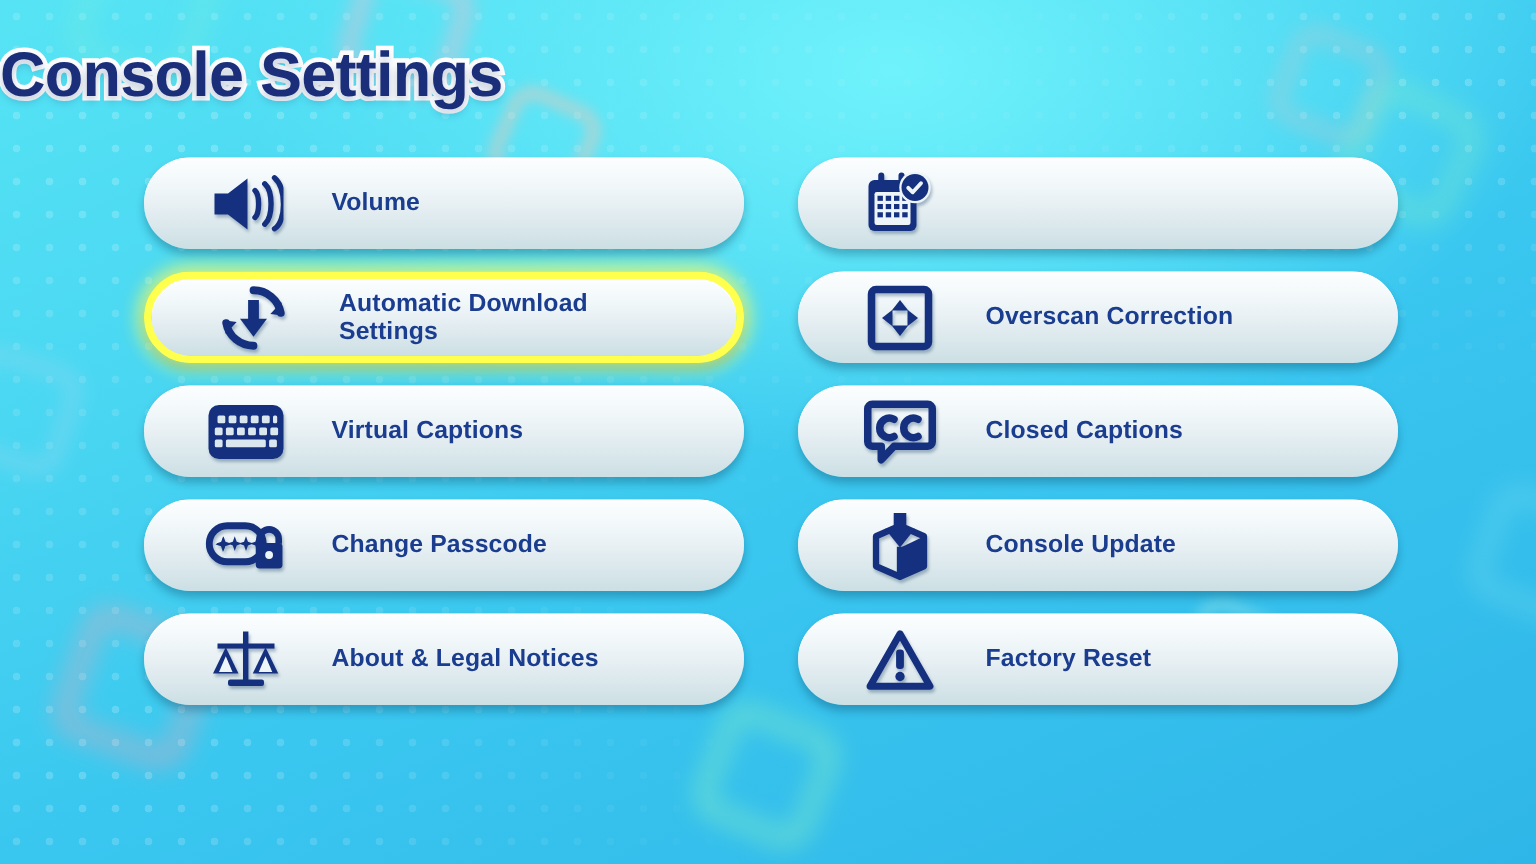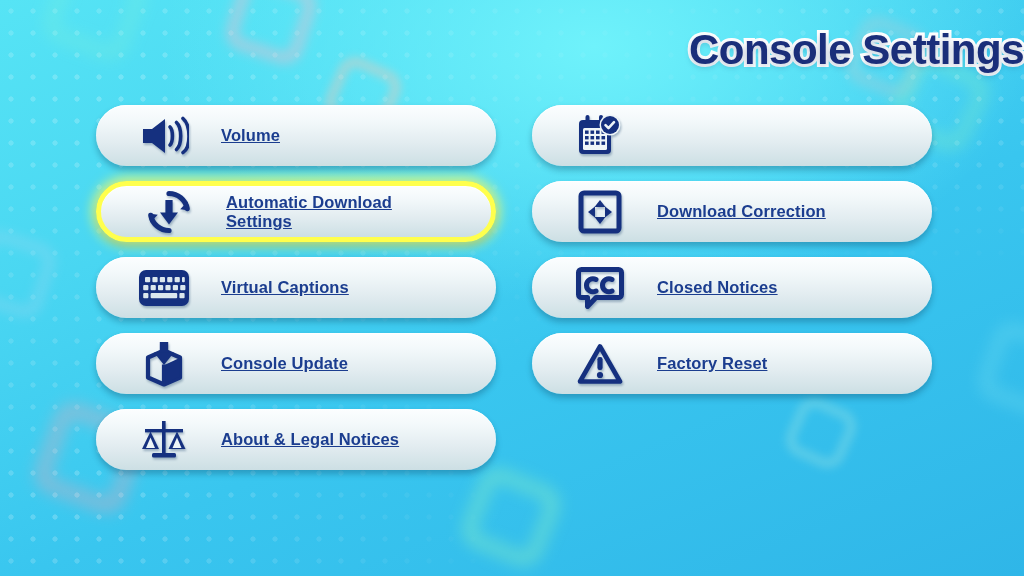--- a/index.html
+++ b/index.html
@@ -32,21 +32,21 @@
     -webkit-mask-image:radial-gradient(ellipse 60% 65% at 8% 88%, #000 0%, transparent 70%);
             mask-image:radial-gradient(ellipse 60% 65% at 8% 88%, #000 0%, transparent 70%);
   }
   .dots.c{
     -webkit-mask-image:radial-gradient(ellipse 45% 55% at 93% 10%, #000 0%, transparent 70%);
             mask-image:radial-gradient(ellipse 45% 55% at 93% 10%, #000 0%, transparent 70%);
   }
   
   #title{
     position:absolute; top:26px; left:0; width:100%;
-    text-align:right;
+    text-align:left;
     font-size:42px; font-weight:bold; letter-spacing:-.5px;
     color:#1a2e7a;
     -webkit-text-stroke:6px #ffffff;
     paint-order:stroke fill;
     text-shadow:0 3px 6px rgba(20,60,110,.28);
   }
   
   #grid{
     position:absolute; top:105px; left:96px;
     width:840px;
@@ -81,21 +81,20 @@
     filter:drop-shadow(1px 2px 1px rgba(30,70,110,.35));
   }
   .ico svg{ display:block; }
   .lbl{
     margin-left:29px;
     font-size:16.5px; font-weight:bold;
     color:#1b3d8f;
     line-height:19px;
     letter-spacing:.1px;
     white-space:pre-line;
-    text-decoration:underline;
   }
 </style>
 </head>
 <body>
 
 <div id="stage">
 
   <div class="dots"></div>
   <div class="dots b"></div>
   <div class="dots c"></div>
@@ -173,21 +172,21 @@
     <div class="btn">
       <span class="ico">
         <svg width="44" height="44" viewBox="0 0 44 44" fill="none">
           <rect x="3" y="3" width="38" height="38" rx="3" stroke="currentColor" stroke-width="5" fill="none"></rect>
           <path d="M22 10l5.5 7h-11z" fill="currentColor"></path>
           <path d="M22 34l-5.5-7h11z" fill="currentColor"></path>
           <path d="M10 22l7-5.5v11z" fill="currentColor"></path>
           <path d="M34 22l-7 5.5v-11z" fill="currentColor"></path>
         </svg>
       </span>
-      <span class="lbl">Download Correction</span>
+      <span class="lbl">Overscan Correction</span>
     </div>
 
     <div class="btn">
       <span class="ico">
         <svg width="52" height="40" viewBox="0 0 52 40" fill="none">
           <rect x="1" y="2" width="50" height="36" rx="7" fill="currentColor"></rect>
           <g fill="#dbe7ee">
             <rect x="7" y="9" width="5.2" height="5.2" rx="1"></rect>
               <rect x="14.4" y="9" width="5.2" height="5.2" rx="1"></rect>
             <rect x="21.8" y="9" width="5.2" height="5.2" rx="1"></rect>
@@ -210,57 +209,77 @@
     </div>
 
     <div class="btn">
       <span class="ico">
         <svg width="48" height="44" viewBox="0 0 48 44" fill="none">
           <path d="M5.5 3.5h37a3 3 0 0 1 3 3v22a3 3 0 0 1-3 3H20l-8.5 9v-9H5.5a3 3 0 0 1-3-3v-22a3 3 0 0 1 3-3z" stroke="currentColor" stroke-width="5" fill="none" stroke-linejoin="round"></path>
           <path d="M20 13.5a6.5 6.5 0 1 0 0 11.5" stroke="currentColor" stroke-width="5" stroke-linecap="round" fill="none"></path>
           <path d="M36 13.5a6.5 6.5 0 1 0 0 11.5" stroke="currentColor" stroke-width="5" stroke-linecap="round" fill="none"></path>
         </svg>
       </span>
-      <span class="lbl">Closed Notices</span>
-    </div>
-
+      <span class="lbl">Closed Captions</span>
+    </div>
+
+    <div class="btn">
+      <span class="ico">
+        <svg width="54" height="38" viewBox="0 0 54 38" fill="none">
+          <rect x="2.5" y="5.5" width="36" height="24" rx="12" stroke="currentColor" stroke-width="4.6" fill="none"></rect>
+          <g fill="currentColor" font-size="0">
+            <path d="M11 13.5l1.6 4.6 4.6 1.6-4.6 1.6-1.6 4.6-1.6-4.6-4.6-1.6 4.6-1.6z" transform="translate(1,-1.5) scale(.82) translate(2,4)"></path>
+          </g>
+          <g fill="currentColor">
+            <path d="M12 12.5l1.3 3.6 3.6 1.3-3.6 1.3-1.3 3.6-1.3-3.6L7.1 17.4l3.6-1.3z"></path>
+            <path d="M19.5 12.5l1.3 3.6 3.6 1.3-3.6 1.3-1.3 3.6-1.3-3.6-3.6-1.3 3.6-1.3z"></path>
+            <path d="M27 12.5l1.3 3.6 3.6 1.3-3.6 1.3-1.3 3.6-1.3-3.6-3.6-1.3 3.6-1.3z"></path>
+            <path d="M34.5 12.5l1.3 3.6 3.6 1.3-3.6 1.3-1.3 3.6-1.3-3.6-3.6-1.3 3.6-1.3z"></path>
+          </g>
+          <path d="M36 17.5v-3.2a6.4 6.4 0 0 1 12.8 0v3.2" stroke="currentColor" stroke-width="4.4" fill="none"></path>
+          <rect x="33.5" y="17" width="17.8" height="17" rx="2.5" fill="currentColor"></rect>
+          <circle cx="42.4" cy="25" r="2.6" fill="#eef5f8"></circle>
+        </svg>
+      </span>
+      <span class="lbl">Change Passcode</span>
+    </div>
 
     <div class="btn">
       <span class="ico">
         <svg width="44" height="46" viewBox="0 0 44 46" fill="none">
           <path d="M6 16.5l16-7 16 7v20l-16 7-16-7z" stroke="currentColor" stroke-width="4.2" fill="none" stroke-linejoin="round"></path>
           <path d="M22 23.5v20" stroke="currentColor" stroke-width="4.2"></path>
           <path d="M23.5 23.5l14-6.6v18.8l-14 6.6z" fill="currentColor"></path>
           <rect x="17.8" y="1" width="8.4" height="13" fill="currentColor"></rect>
           <path d="M12 11.5h20L22 24z" fill="currentColor"></path>
         </svg>
       </span>
       <span class="lbl">Console Update</span>
-    </div>
-
-    <div class="btn">
-      <span class="ico">
-        <svg width="46" height="42" viewBox="0 0 46 42" fill="none">
-          <path d="M23 3.5L43 38.5H3z" stroke="currentColor" stroke-width="4.6" fill="none" stroke-linejoin="round"></path>
-          <rect x="20.4" y="14" width="5.2" height="13" rx="2.2" fill="currentColor"></rect>
-          <circle cx="23" cy="32" r="3.1" fill="currentColor"></circle>
-        </svg>
-      </span>
-      <span class="lbl">Factory Reset</span>
     </div>
 
     <div class="btn">
       <span class="ico">
         <svg width="50" height="42" viewBox="0 0 50 42" fill="none">
           <rect x="23" y="2" width="3.6" height="34" fill="currentColor"></rect>
           <rect x="6" y="10" width="38" height="3.4" fill="currentColor"></rect>
           <rect x="13" y="34" width="24" height="4.4" rx="1.5" fill="currentColor"></rect>
           <path d="M11.5 12.5L3 30h17z" fill="currentColor"></path>
           <path d="M11.5 18.5L7 29h9z" fill="#eef5f8"></path>
           <path d="M38 12.5L29.5 30h17z" fill="currentColor"></path>
           <path d="M38 18.5L33.5 29h9z" fill="#eef5f8"></path>
         </svg>
       </span>
       <span class="lbl">About &amp; Legal Notices</span>
     </div>
 
+    <div class="btn">
+      <span class="ico">
+        <svg width="46" height="42" viewBox="0 0 46 42" fill="none">
+          <path d="M23 3.5L43 38.5H3z" stroke="currentColor" stroke-width="4.6" fill="none" stroke-linejoin="round"></path>
+          <rect x="20.4" y="14" width="5.2" height="13" rx="2.2" fill="currentColor"></rect>
+          <circle cx="23" cy="32" r="3.1" fill="currentColor"></circle>
+        </svg>
+      </span>
+      <span class="lbl">Factory Reset</span>
+    </div>
+
   </div>
 </div>
 
 </body></html>

